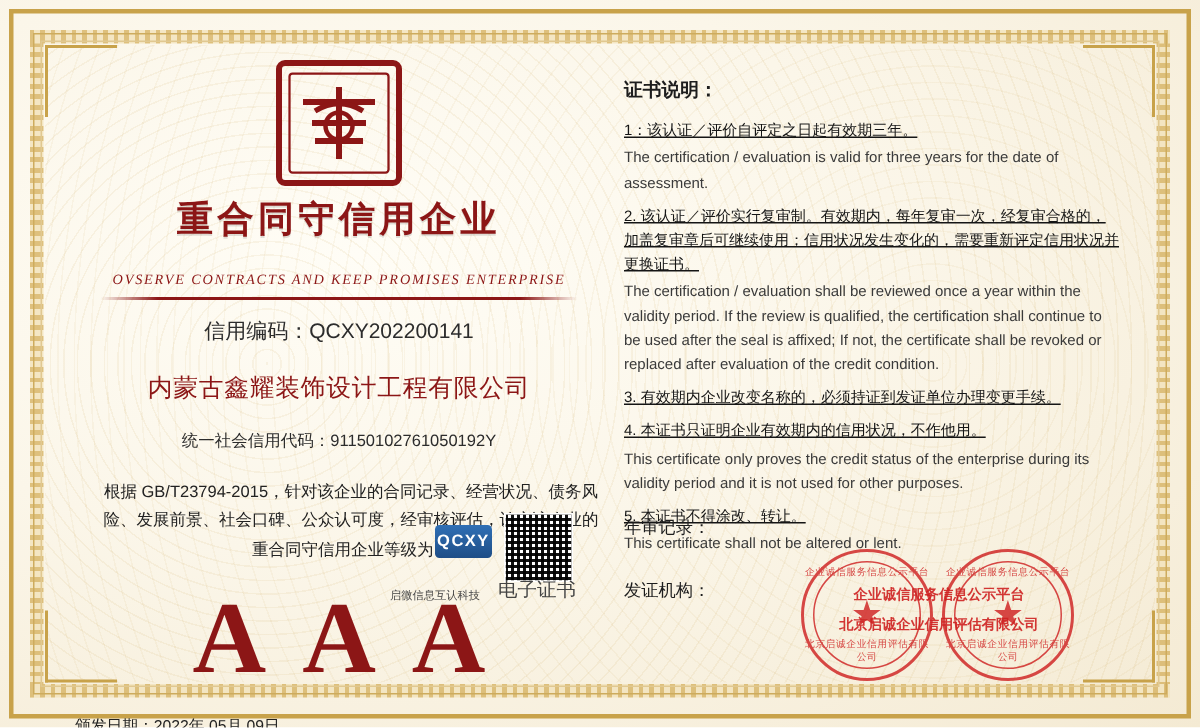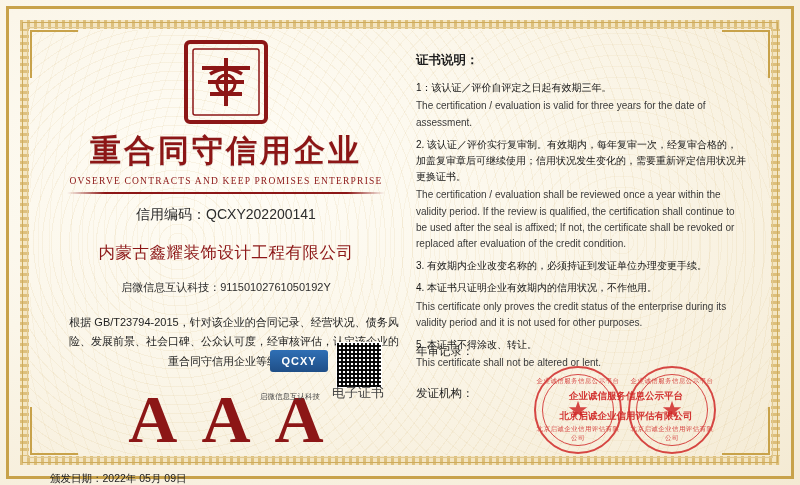--- a/index.html
+++ b/index.html
@@ -65,32 +65,33 @@
     text-align:center;
   }
   .emblem{
     width:92px;height:92px;margin:2px auto 2px;
     position:relative;
   }
   .emblem svg{display:block;}
   .main-title{
     font-family:"Liberation Serif", serif;
     font-weight:bold;
-    font-size:31px;
+    font-size:24px;
     letter-spacing:3px;
     color:#8c1616;
     margin-top:2px;
     text-shadow:0 1px 0 rgba(0,0,0,.12);
   }
   .main-title-en{
     font-size:9.5px;
     letter-spacing:1.2px;
     color:#8c1616;
-    margin-top:4px;
+    margin-top:20px;
     font-family:"Liberation Serif", serif;
+    font-style:italic;
   }
   .rule{
     width:318px;height:2px;margin:6px auto 0;
     background:linear-gradient(90deg,rgba(140,22,22,0) 0%,#8c1616 12%,#8c1616 88%,rgba(140,22,22,0) 100%);
   }
   .cert-no{
     margin-top:12px;
     font-size:14px;
     color:#2c2c2c;
     font-family:"Liberation Sans", sans-serif;
@@ -129,21 +130,21 @@
     margin-top:6px;
     text-align:left;
     padding-left:4px;
     font-size:10.5px;
     color:#222;
     line-height:1.95;
   }
   
   .qcxy{
     position:absolute;right:78px;bottom:72px;
-    width:58px;height:22px;border-radius:3px;
+    width:38px;height:22px;border-radius:3px;
     background:linear-gradient(180deg,#2f6fb5,#1f4e87);
     color:#fff;font-size:11px;font-weight:bold;
     display:flex;align-items:center;justify-content:center;
     letter-spacing:1px;
     font-family:"Liberation Sans", sans-serif;
   }
   .qr{
     position:absolute;right:24px;bottom:56px;
     width:44px;height:44px;
     background:
@@ -168,21 +169,21 @@
     text-align:left;
   }
   .right h3{
     margin:0 0 10px 0;
     font-size:12.5px;
     font-weight:bold;
     color:#1d1d1d;
     font-family:"Liberation Sans", sans-serif;
   }
   .right p{margin:0 0 2px 0;}
-  .right p.zh{color:#151515;}
+  .right p.zh{color:#151515;text-decoration:underline;}
   .right p.en{color:#3a3a3a;}
   .right .blk{margin-bottom:6px;}
   .review{
     position:absolute;left:416px;top:344px;
     font-size:11.5px;color:#1d1d1d;
   }
   .issuer{
     position:absolute;left:416px;top:386px;
     font-size:11.5px;color:#1d1d1d;
   }
@@ -253,21 +254,21 @@
     <div class="main-title-en">OVSERVE CONTRACTS AND KEEP PROMISES ENTERPRISE</div>
     <div class="rule"></div>
 
     <div class="cert-no">
       <span>信用编码：</span><span>QCXY202200141</span>
     </div>
 
     <div class="company">内蒙古鑫耀装饰设计工程有限公司</div>
 
     <div class="usci">
-      <span>启微信息互认科技：</span><span>91150102761050192Y</span>
+      <span>统一社会信用代码：</span><span>91150102761050192Y</span>
     </div>
 
     <div class="para">根据 GB/T23794-2015，针对该企业的合同记录、经营状况、债务风险、发展前景、社会口碑、公众认可度，经审核评估，认定该企业的重合同守信用企业等级为：</div>
 
     <div class="grade">AAA</div>
 
     <div class="dates">
       <div>
         <span>颁发日期：</span><span>2022年 05月 09日</span>
       </div>

